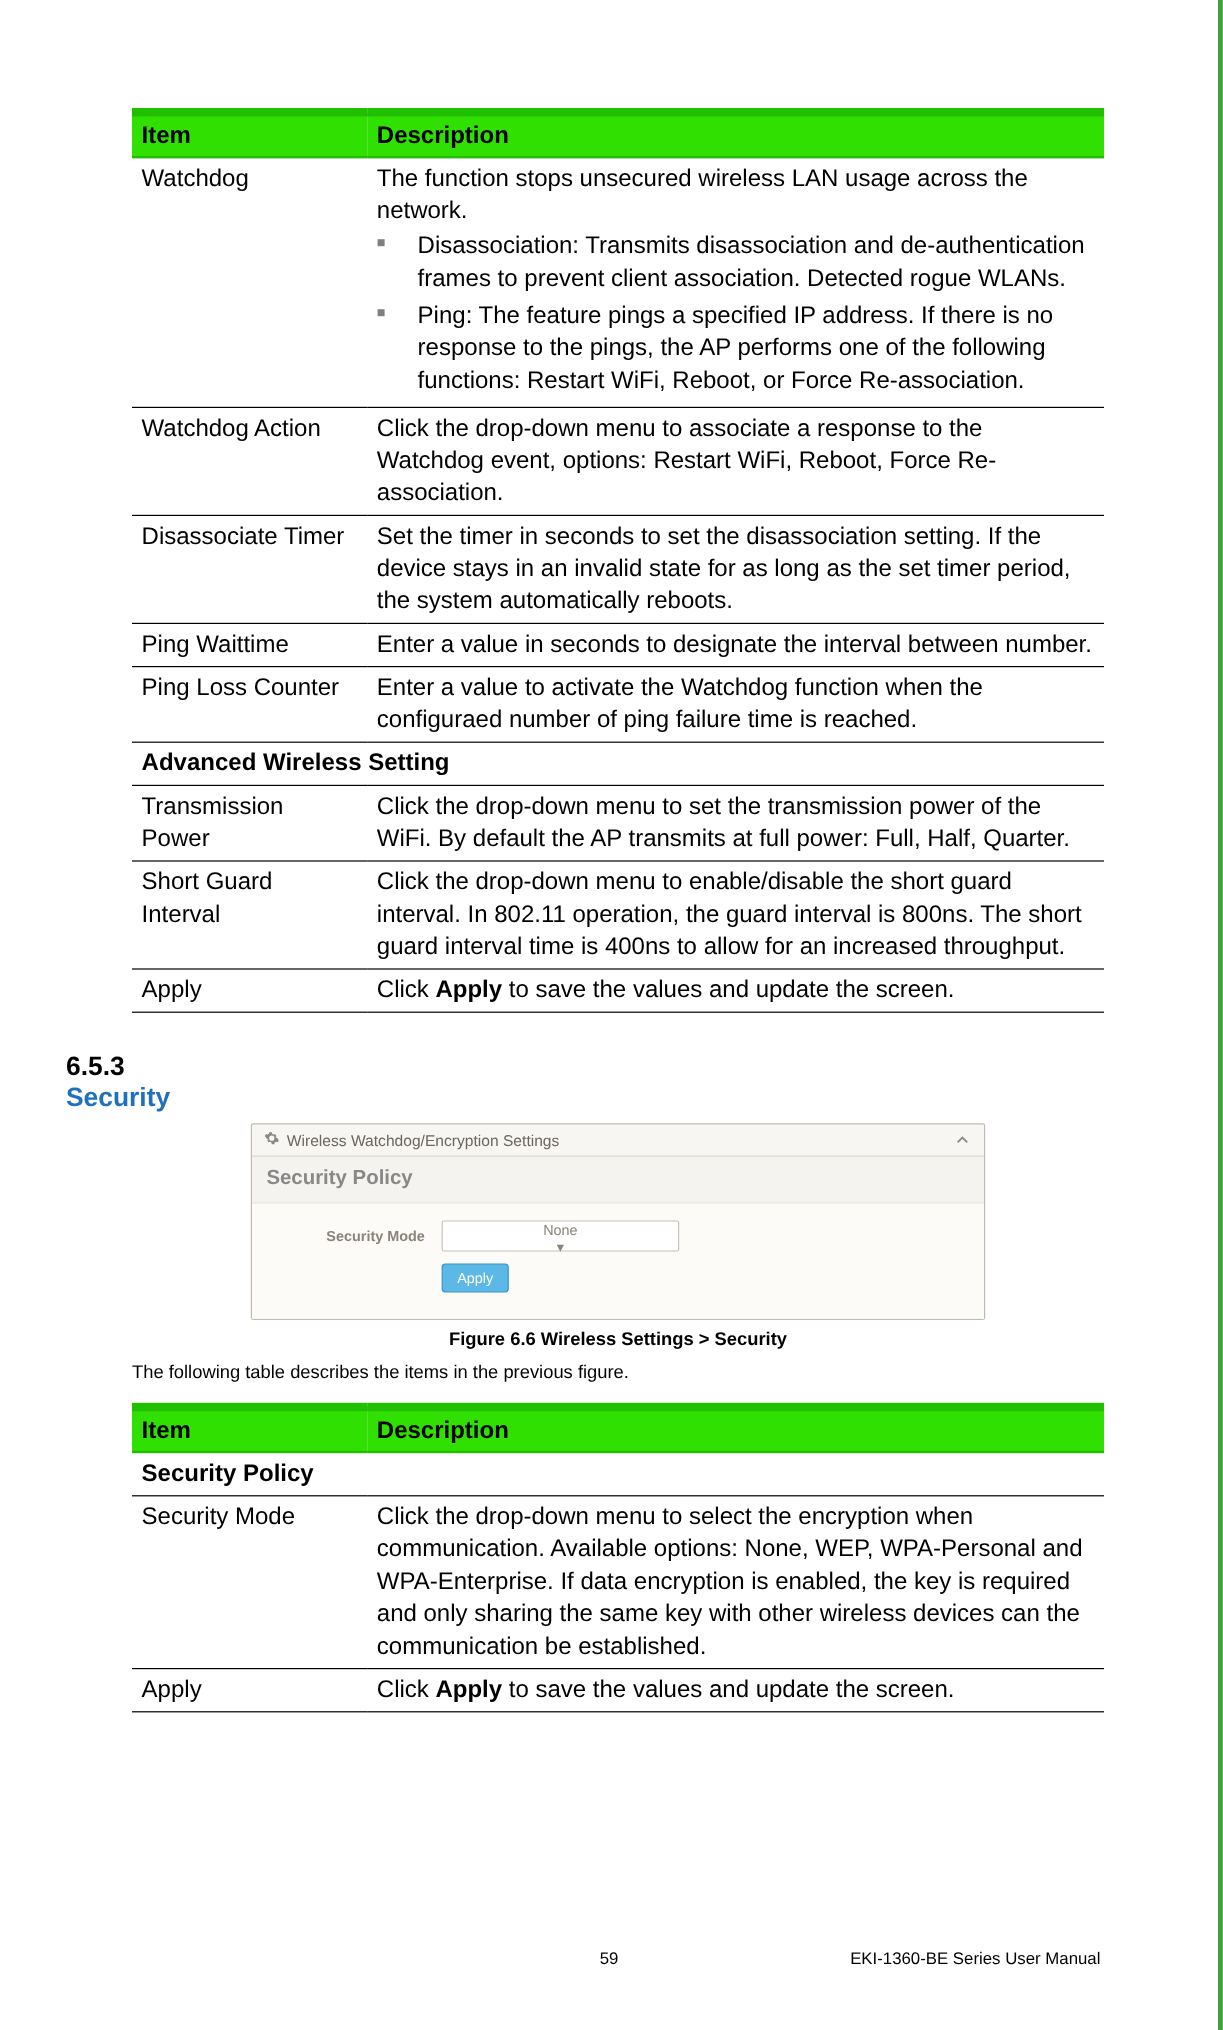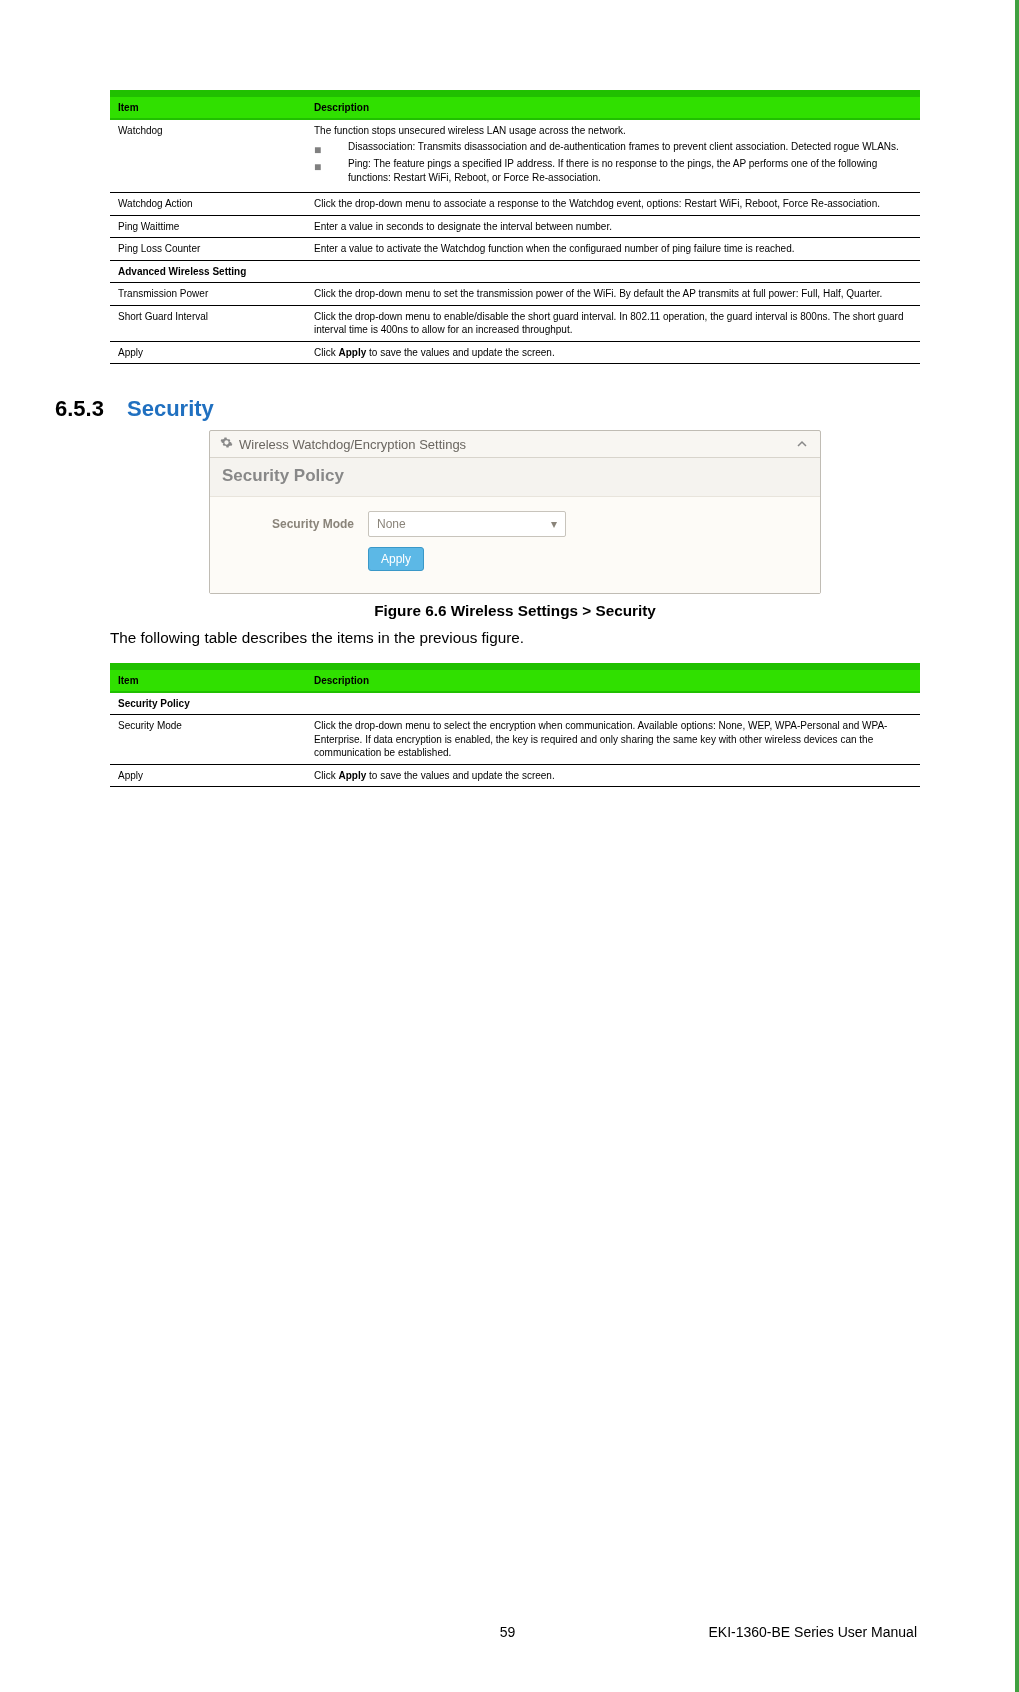--- a/index.html
+++ b/index.html
@@ -17,21 +17,21 @@
     box-sizing: border-box;
     padding: 90px 95px 50px 55px;
     border-right: 4px solid #40a040;
   }
   .content {
     margin-left: 55px;
   }
   table.desc {
     width: 100%;
     border-collapse: collapse;
-    font-size: 10px;
+    font-size: 20px;
   }
   table.desc thead th {
     background: #30e000;
     color: #000;
     font-weight: bold;
     text-align: left;
     padding: 5px 8px;
     border-top: 7px solid #20c000;
     border-bottom: 2px solid #20c000;
   }
@@ -65,20 +65,21 @@
     left: -34px;
     color: #808080;
     font-size: 12px;
     top: 2px;
   }
   .sec-heading {
     display: flex;
     align-items: baseline;
     margin-top: 32px;
     margin-left: -55px;
+    flex-direction: column;
   }
   .sec-num {
     font-weight: bold;
     font-size: 22px;
     color: #000;
     width: 72px;
   }
   .sec-title {
     font-weight: bold;
     font-size: 22px;
@@ -152,20 +153,21 @@
     height: 24px;
     border: 1px solid #c8c4bc;
     background: #fff;
     display: flex;
     align-items: center;
     justify-content: space-between;
     padding: 0 8px;
     font-size: 12px;
     color: #8a847a;
     border-radius: 2px;
+    flex-direction: column;
   }
   .btn-apply {
     background: #5cb8e6;
     color: #fff;
     border: 1px solid #3a98c8;
     border-radius: 3px;
     padding: 4px 12px;
     font-size: 12px;
     cursor: pointer;
     margin-left: 144px;
@@ -212,20 +214,24 @@
             <div>The function stops unsecured wireless LAN usage across the network.</div>
             <ul class="sq">
               <li>Disassociation: Transmits disassociation and de-authentication frames to prevent client association. Detected rogue WLANs.</li>
               <li>Ping: The feature pings a specified IP address. If there is no response to the pings, the AP performs one of the following functions: Restart WiFi, Reboot, or Force Re-association.</li>
             </ul>
           </td>
         </tr>
         <tr>
           <td>Watchdog Action</td>
           <td>Click the drop-down menu to associate a response to the Watchdog event, options: Restart WiFi, Reboot, Force Re-association.</td>
+        </tr>
+        <tr>
+          <td>Disassociate Timer</td>
+          <td>Set the timer in seconds to set the disassociation setting. If the device stays in an invalid state for as long as the set timer period, the system automatically reboots.</td>
         </tr>
         <tr>
           <td>Ping Waittime</td>
           <td>Enter a value in seconds to designate the interval between number.</td>
         </tr>
         <tr>
           <td>Ping Loss Counter</td>
           <td>Enter a value to activate the Watchdog function when the configuraed number of ping failure time is reached.</td>
         </tr>
         <tr>

